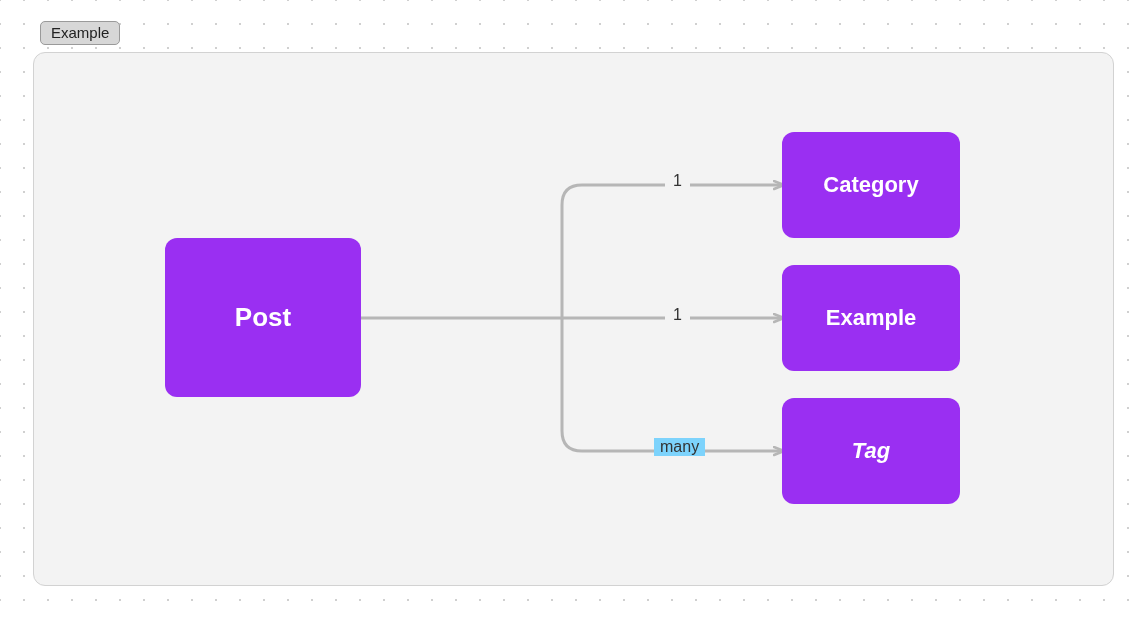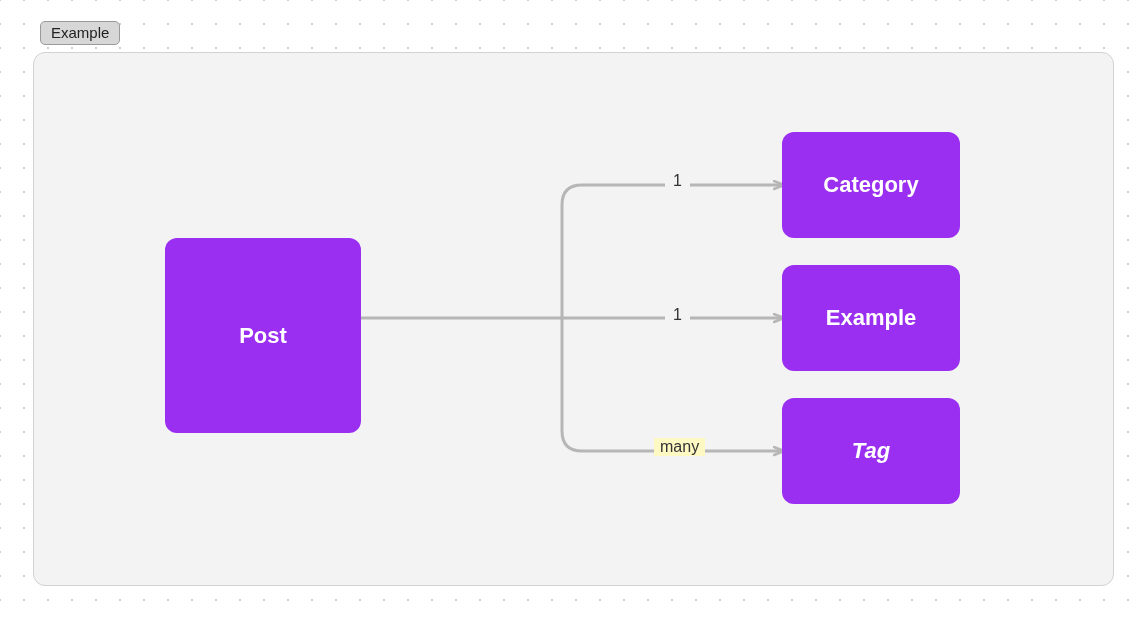--- a/index.html
+++ b/index.html
@@ -47,22 +47,22 @@
       display: flex;
       align-items: center;
       justify-content: center;
       color: #fff;
       font-weight: 700;
     }
     .post {
       left: 165px;
       top: 238px;
       width: 196px;
-      height: 195px;
-      font-size: 22px;
+      height: 159px;
+      font-size: 26px;
     }
     .target {
       left: 770px;
       width: 178px;
       height: 106px;
       font-size: 22px;
       margin-left: 12px;
     }
     .category { top: 132px; }
     .author   { top: 265px; }
@@ -100,21 +100,21 @@
 
   <path d="M562,318 L562,205 Q562,185 582,185 L784,185" fill="none" stroke="#b6b6b6" stroke-width="3" stroke-linecap="round" marker-end="url(#arrow)"></path>
 
   <path d="M562,318 L784,318" fill="none" stroke="#b6b6b6" stroke-width="3" stroke-linecap="round" marker-end="url(#arrow)"></path>
 
   <path d="M562,318 L562,431 Q562,451 582,451 L784,451" fill="none" stroke="#b6b6b6" stroke-width="3" stroke-linecap="round" marker-end="url(#arrow)"></path>
 </svg>
 
 <span class="edge-label" style="left:665px; top:172px; background:#f3f3f3; padding:0 8px;">1</span>
 <span class="edge-label" style="left:665px; top:306px; background:#f3f3f3; padding:0 8px;">1</span>
-<span class="edge-label" style="left:654px; top:438px; background:#fef9c3; padding:0 6px;">many</span>
+<span class="edge-label" style="left:654px; top:438px; background:#7dd3fc; padding:0 6px;">many</span>
 
 <div class="node post">
   <span>Post</span>
 </div>
 <div class="node target category">
   <span>Category</span>
 </div>
 <div class="node target author">
   <span>Example</span>
 </div>

